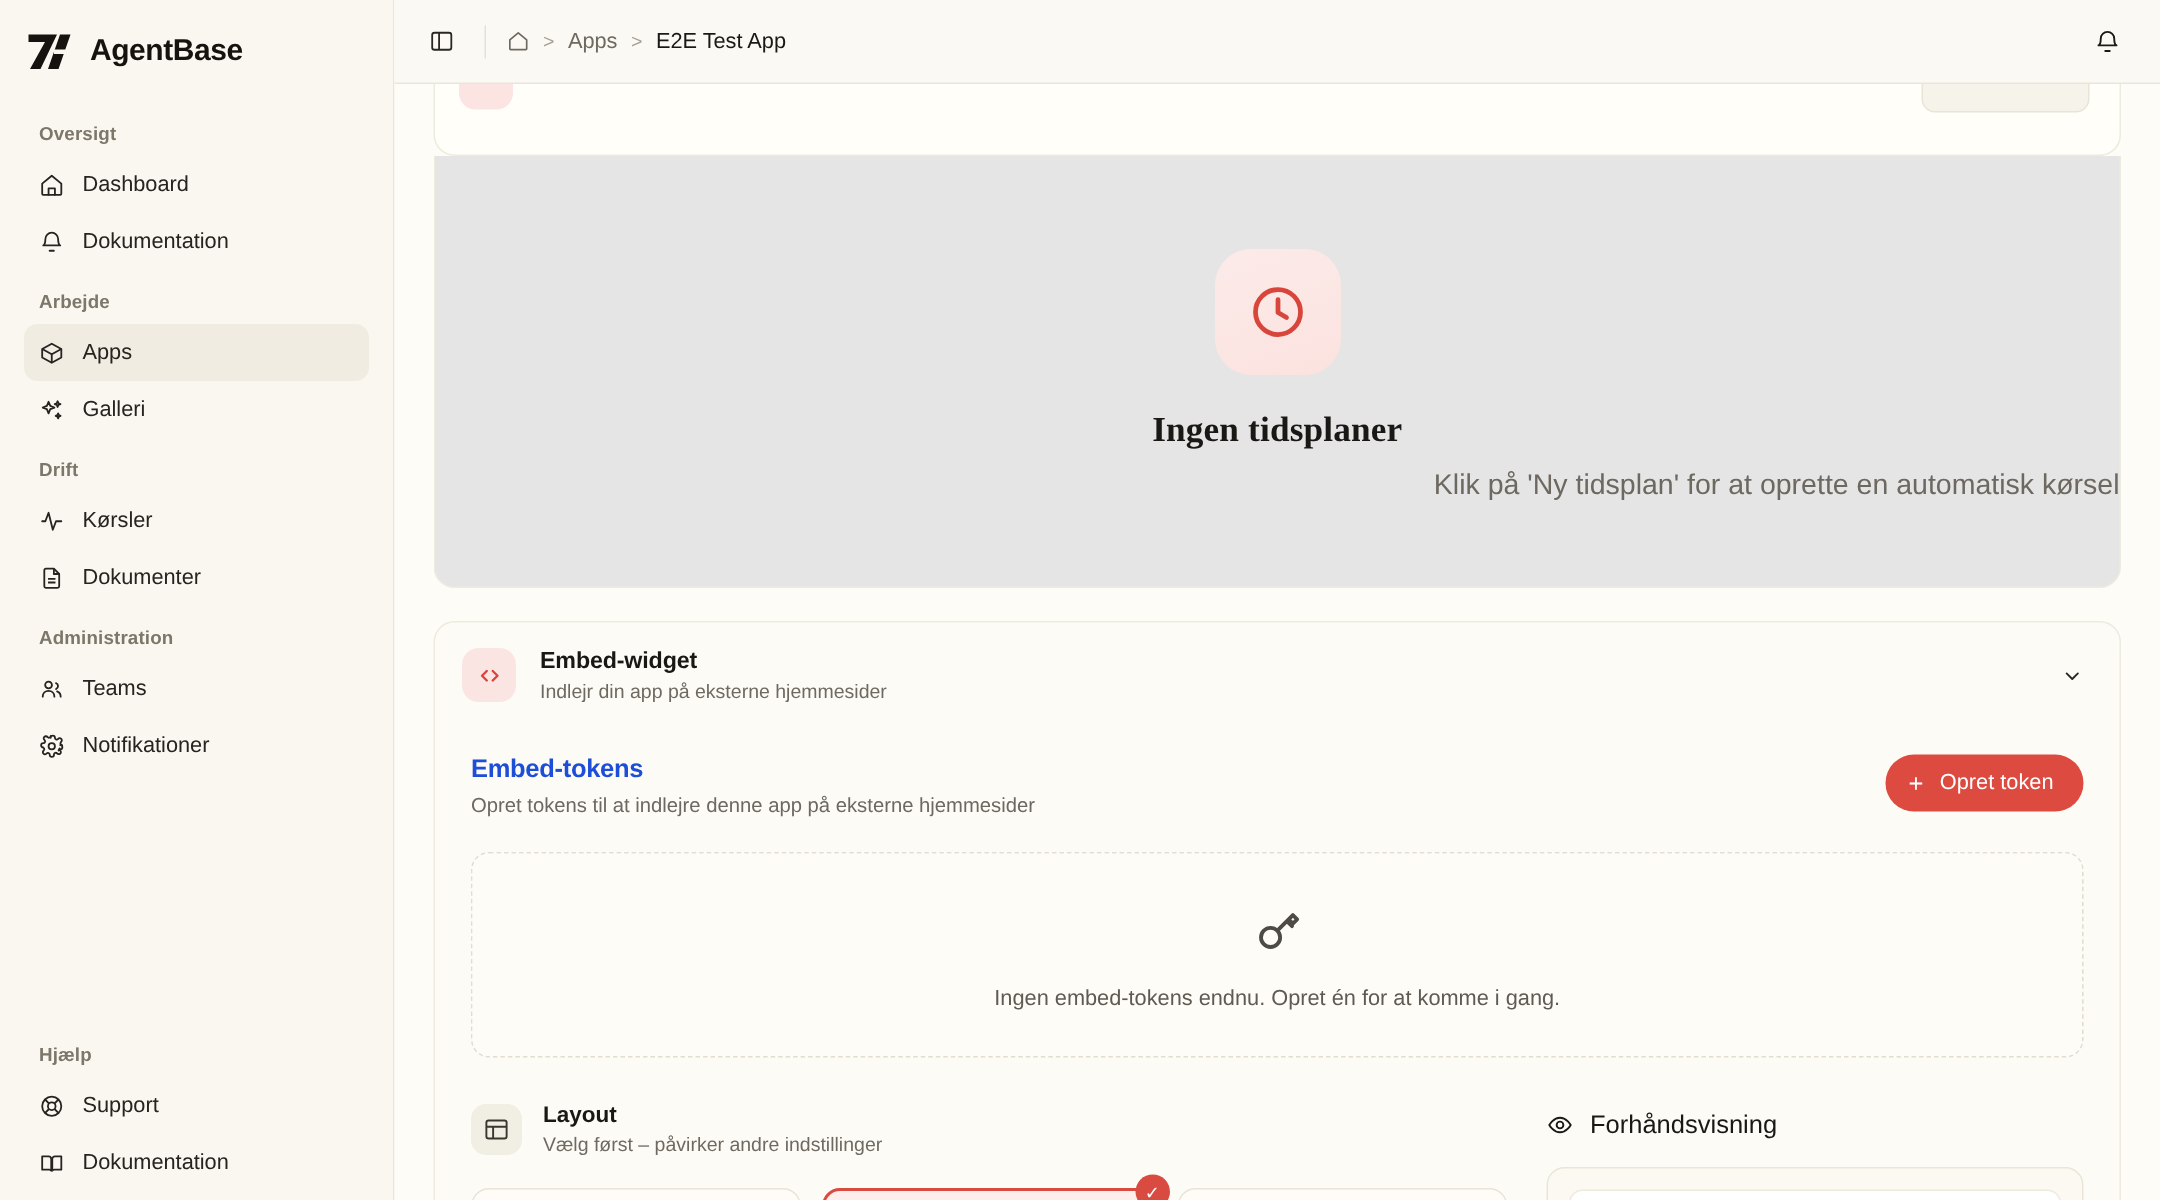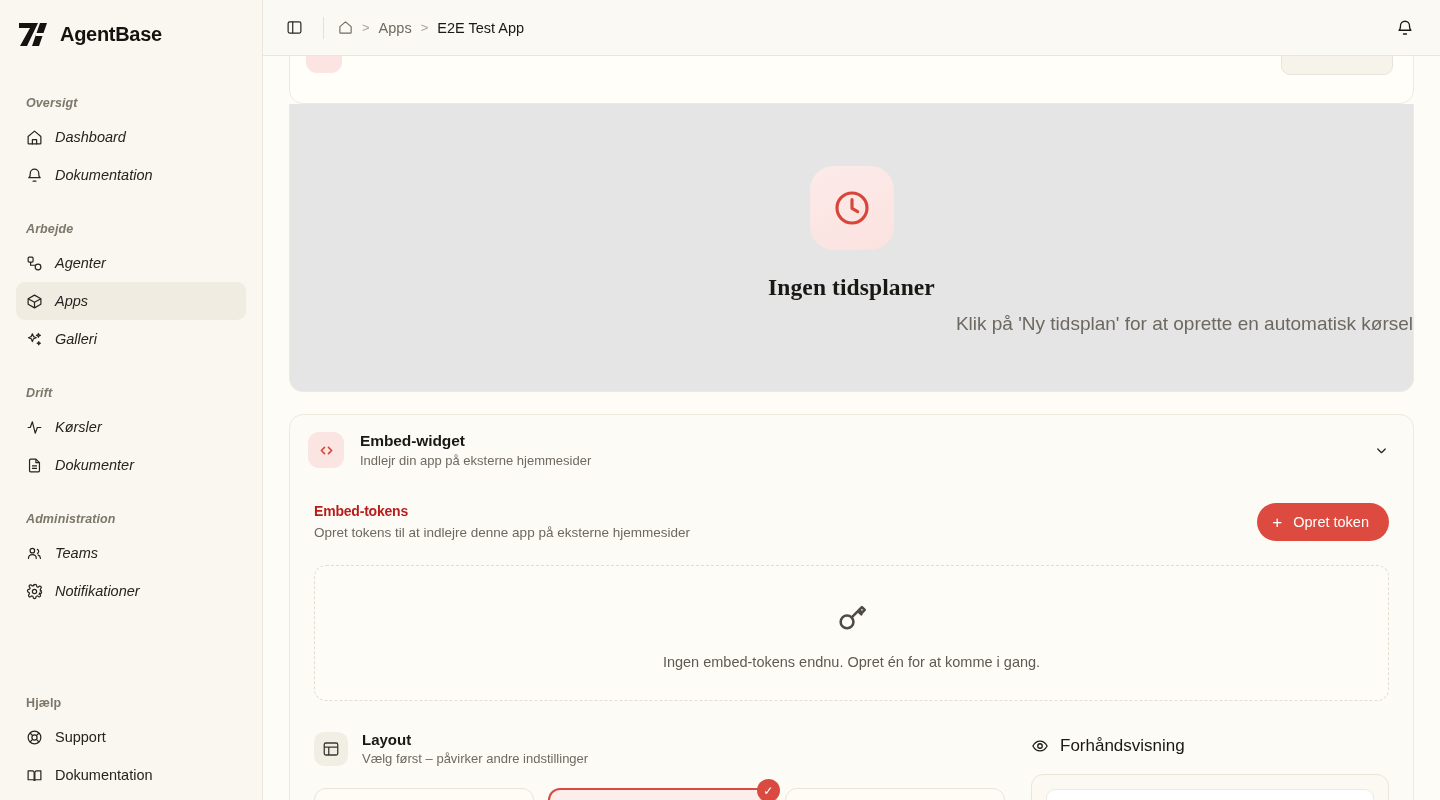--- a/index.html
+++ b/index.html
@@ -19,21 +19,21 @@
     background: #faf7f0;
     border-right: 1px solid #eae6dc;
     padding: 0 16px;
     flex: 0 0 263px;
     position: relative;
   }
   .brand { display: flex; align-items: center; gap: 12px; height: 68px; padding-left: 2px; }
   .brand-logo { width: 30px; height: 28px; flex: 0 0 30px; }
   .brand-name { font-size: 20px; font-weight: 700; letter-spacing: -0.3px; color: #15130f; }
 
-  .nav-section { margin-top: 28px; font-style: italic; }
+  .nav-section { margin-top: 14px; }
   .nav-label {
     font-size: 12.5px; font-weight: 600; color: #7d766a;
     padding: 0 10px 8px 10px; letter-spacing: .1px;
   }
   .nav-item {
     display: flex; align-items: center; gap: 12px;
     height: 38px; padding: 0 10px; border-radius: 9px;
     color: #262320; font-size: 14.5px; cursor: pointer;
   }
   .nav-item .ico { width: 17px; height: 17px; flex: 0 0 17px; display:flex; align-items:center; justify-content:center;}
@@ -106,21 +106,21 @@
   .widget-ico {
     width: 36px; height: 36px; border-radius: 11px; background: #fbe5e3;
     display: flex; align-items: center; justify-content: center; flex: 0 0 36px;
   }
   .widget-title { font-size: 15.5px; font-weight: 700; color: #1a1815; letter-spacing: -.1px; }
   .widget-sub { font-size: 13px; color: #6f6a61; margin-top: 3px; }
   .widget-chev { margin-left: auto; padding-right: 6px; }
 
   .tokens { padding: 4px 24px 0 24px; }
   .tokens-row { display: flex; align-items: flex-start; padding-top: 14px; }
-  .tokens-h { font-size: 14px; font-weight: 700; color: #b91c1c; letter-spacing: -.2px; }
+  .tokens-h { font-size: 17px; font-weight: 700; color: #1d4ed8; letter-spacing: -.2px; }
   .tokens-sub { font-size: 13.5px; color: #6d6860; margin-top: 6px; }
   .btn-primary {
     margin-left: auto; height: 38px; padding: 0 20px 0 15px;
     background: #dd4b40; color: #fff; border: none; border-radius: 19px;
     font-size: 14.5px; font-family: inherit; display: flex; align-items: center; gap: 11px; cursor: pointer;
   }
   .btn-plus { font-size: 17px; line-height: 1; font-weight: 400; }
 
   .tokens-empty {
     margin: 24px 0 0 0; border: 1px dashed #e2ddd0; border-radius: 12px;
@@ -195,30 +195,20 @@
               <path d="M6 9a6 6 0 0 1 12 0c0 5 2 6 2 6H4s2-1 2-6z"></path>
               <path d="M10 20h4"></path>
             </svg>
         </span>
         <span>Dokumentation</span>
       </div>
     </div>
 
     <div class="nav-section">
       <div class="nav-label">Arbejde</div>
-      <div class="nav-item">
-        <span class="ico">
-          <svg viewBox="0 0 24 24" width="17" height="17" fill="none" stroke="#262320" stroke-width="1.7">
-              <rect x="3" y="3" width="7" height="7" rx="1.5"></rect>
-              <circle cx="17" cy="17" r="4"></circle>
-              <path d="M6.5 10v4.5h7"></path>
-            </svg>
-        </span>
-        <span>Agenter</span>
-      </div>
       <div class="nav-item active">
         <span class="ico">
           <svg viewBox="0 0 24 24" width="17" height="17" fill="none" stroke="#262320" stroke-width="1.7" stroke-linejoin="round">
               <path d="M21 8 12 3 3 8v8l9 5 9-5z"></path>
               <path d="M3 8l9 5 9-5M12 13v8"></path>
             </svg>
         </span>
         <span>Apps</span>
       </div>
       <div class="nav-item">

